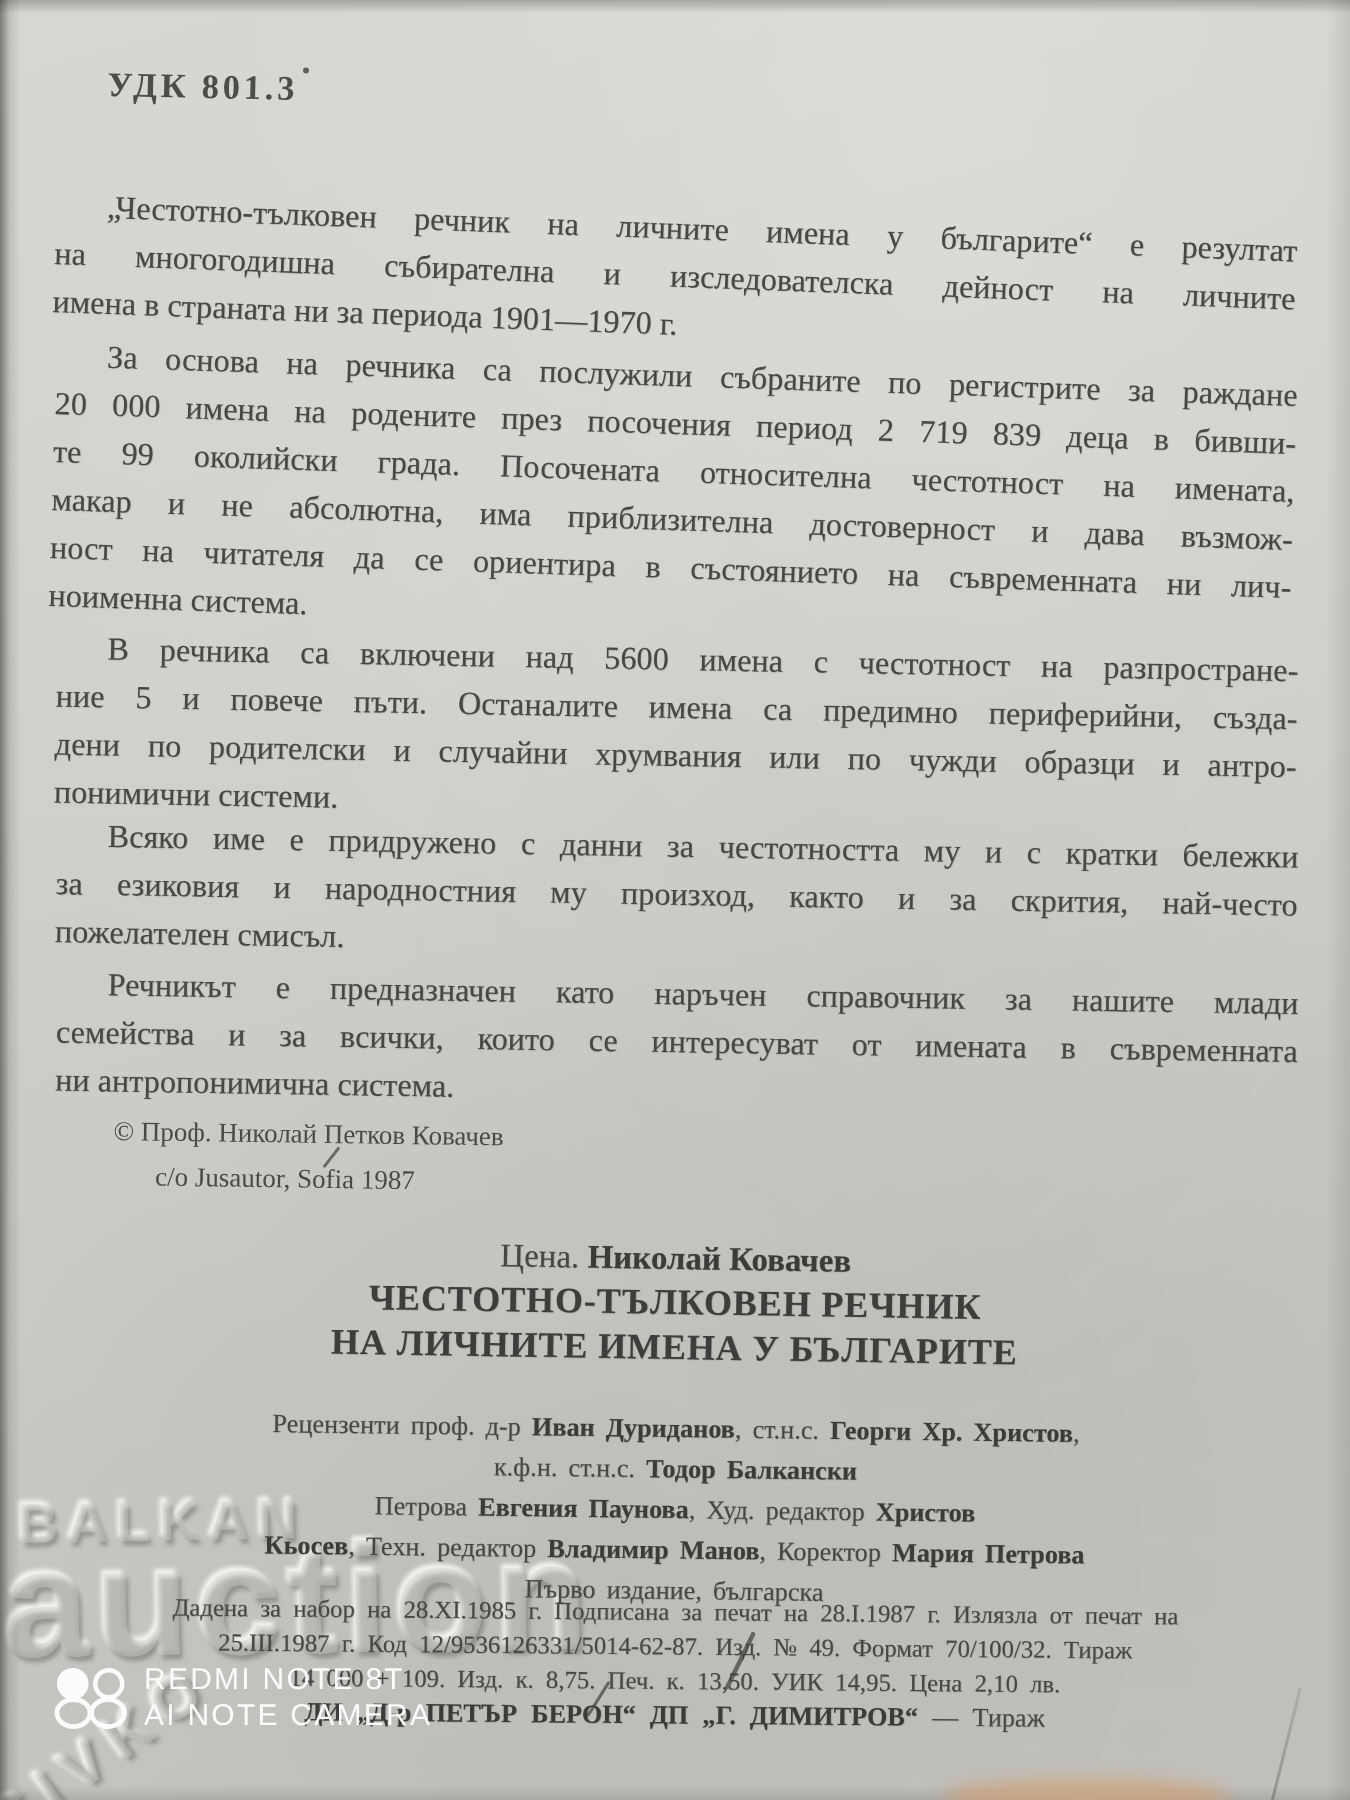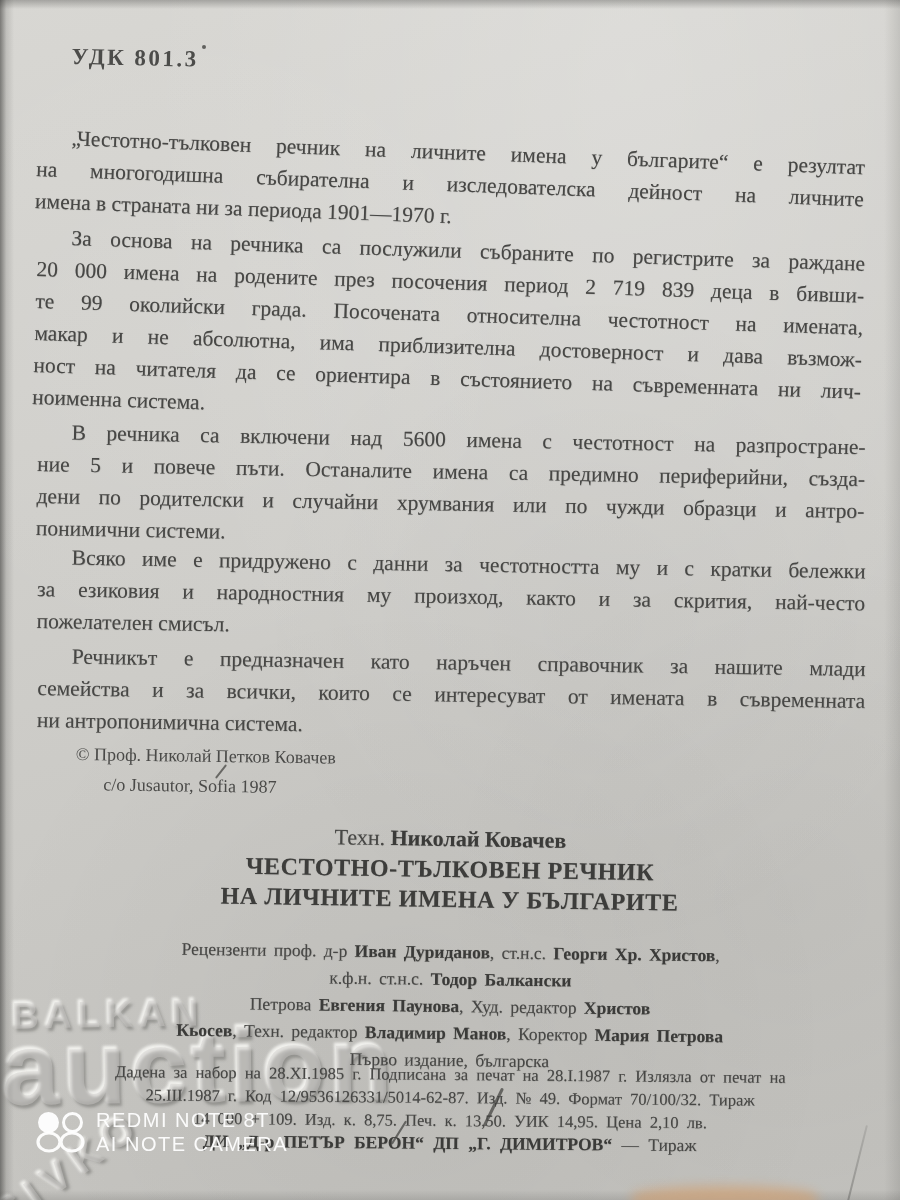--- a/index.html
+++ b/index.html
@@ -135,21 +135,21 @@
       <div class="line">семейства и за всички, които се интересуват от имената в съвременната</div>
       <div class="line last">ни антропонимична система.</div>
     </div>
 
   <div class="copyright">
     <div class="cline">© Проф. Николай Петков Ковачев</div>
     <div class="cline c2">c/o Jusautor, Sofia 1987</div>
   </div>
 
   <div class="titleblock ink">
-    <div class="author"><span>Техн. </span><span class="b">Николай Ковачев</span></div>
+    <div class="author"><span>Цена. </span><span class="b">Николай Ковачев</span></div>
     <div class="btitle">ЧЕСТОТНО-ТЪЛКОВЕН РЕЧНИК</div>
     <div class="btitle">НА ЛИЧНИТЕ ИМЕНА У БЪЛГАРИТЕ</div>
   </div>
 
   <div class="credits ink">
       <div class="line"><span>Рецензенти проф. д-р </span><span class="b">Иван Дуриданов</span><span>, ст.н.с. </span><span class="b">Георги Хр. Христов</span><span>,</span></div>
       <div class="line"><span>к.ф.н. ст.н.с. </span><span class="b">Тодор Балкански</span></div>
       <div class="line"><span>Петрова </span><span class="b">Евгения Паунова</span><span>, Худ. редактор </span><span class="b">Христов</span></div>
       <div class="line"><span class="b">Кьосев</span><span>, Техн. редактор </span><span class="b">Владимир Манов</span><span>, Коректор </span><span class="b">Мария Петрова</span></div>
       <div class="line"><span>Първо издание, българска</span></div>

